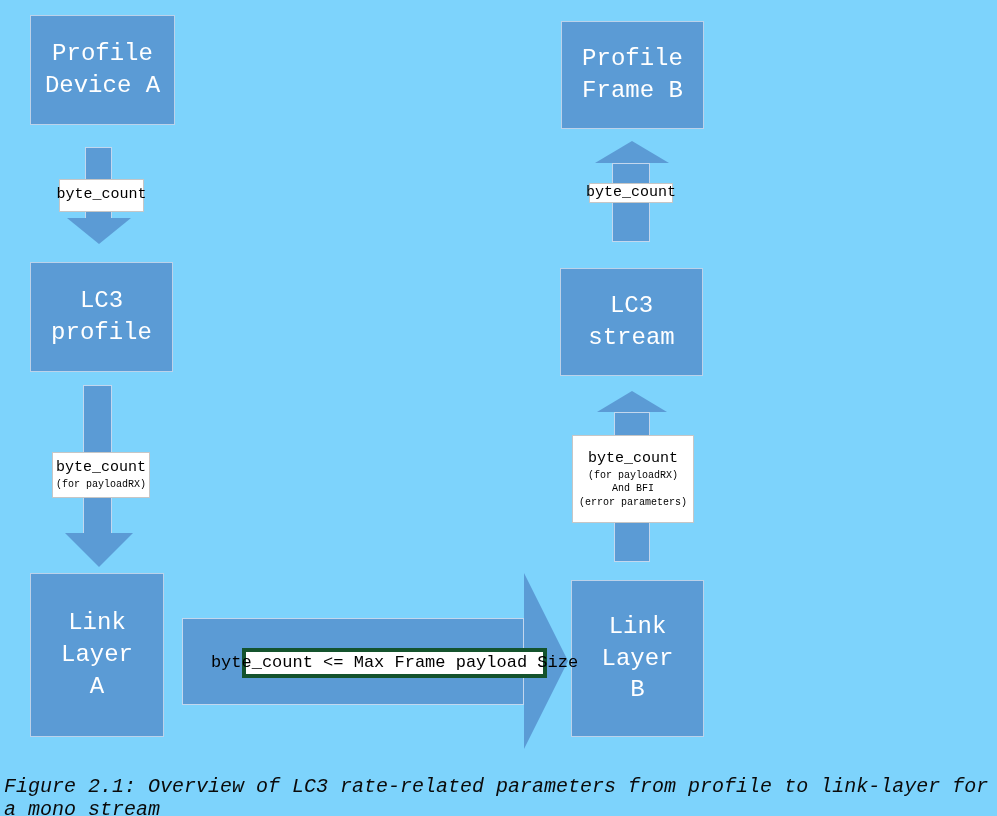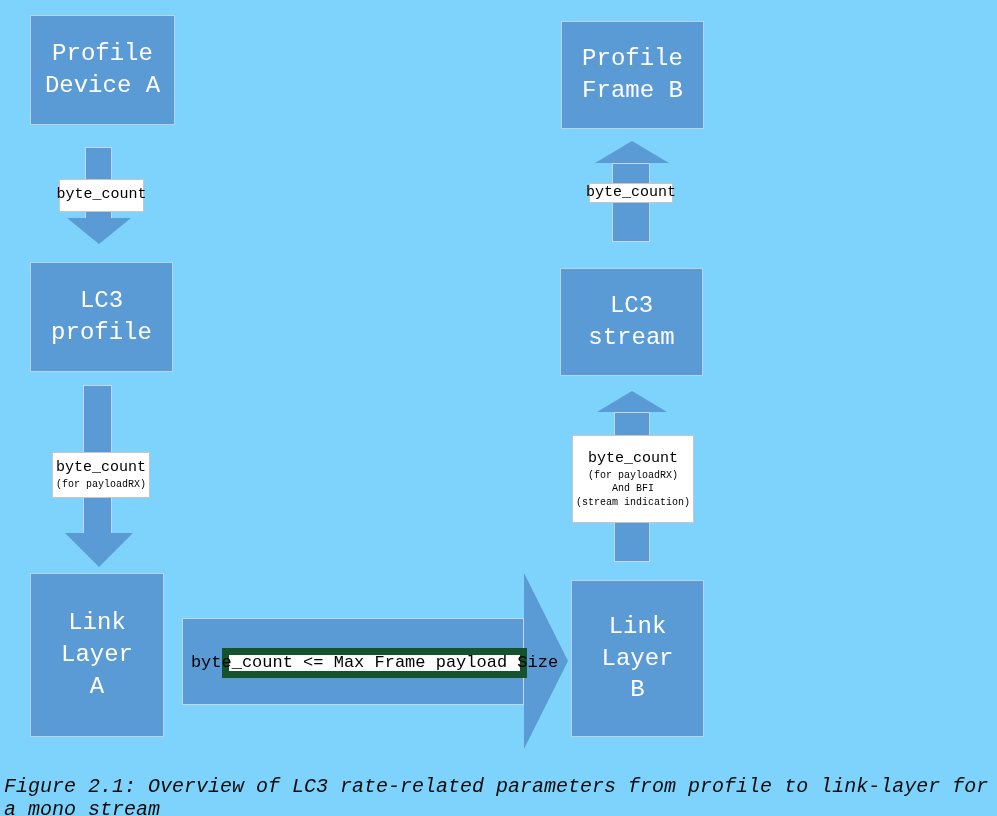--- a/index.html
+++ b/index.html
@@ -44,21 +44,21 @@
     display: flex;
     flex-direction: column;
     align-items: center;
     justify-content: center;
     text-align: center;
     white-space: nowrap;
     box-sizing: border-box;
     line-height: 1.35;
   }
   .lbl-light { border: 1px solid #c6c6c6; }
-  .lbl-dark  { border: 7px solid #14532d; }
+  .lbl-dark  { border: 4px solid #14532d; margin-left: 20px; }
   .lbl-main { font-size: 15px; }
   .lbl-sub  { font-size: 10px; }
   .lbl-big  { font-size: 17px; }
   .caption {
     position: absolute;
     left: 4px;
     top: 775px;
     width: 985px;
     font-size: 20px;
     font-style: italic;
@@ -135,21 +135,21 @@
   </div>
 
   <div class="lbl lbl-dark" style="left:222px; top:648px; width:305px; height:30px;">
     <span class="lbl-big">byte_count &lt;= Max Frame payload Size</span>
   </div>
 
   <div class="lbl lbl-light" style="left:572px; top:435px; width:122px; height:88px;">
     <span class="lbl-main">byte_count</span>
     <span class="lbl-sub">(for payloadRX)</span>
     <span class="lbl-sub">And BFI</span>
-    <span class="lbl-sub">(stream indication)</span>
+    <span class="lbl-sub">(error parameters)</span>
   </div>
 
   <div class="lbl lbl-light" style="left:589px; top:183px; width:84px; height:20px;">
     <span class="lbl-main">byte_count</span>
   </div>
 
   <div class="caption">Figure 2.1: Overview of LC3 rate-related parameters from profile to link-layer for a mono stream</div>
 
 </div>
 

